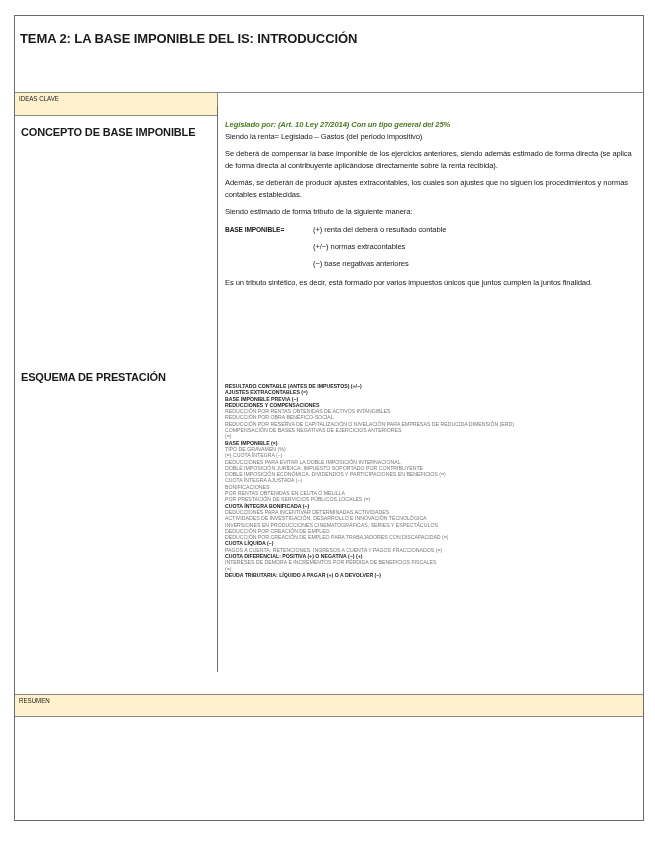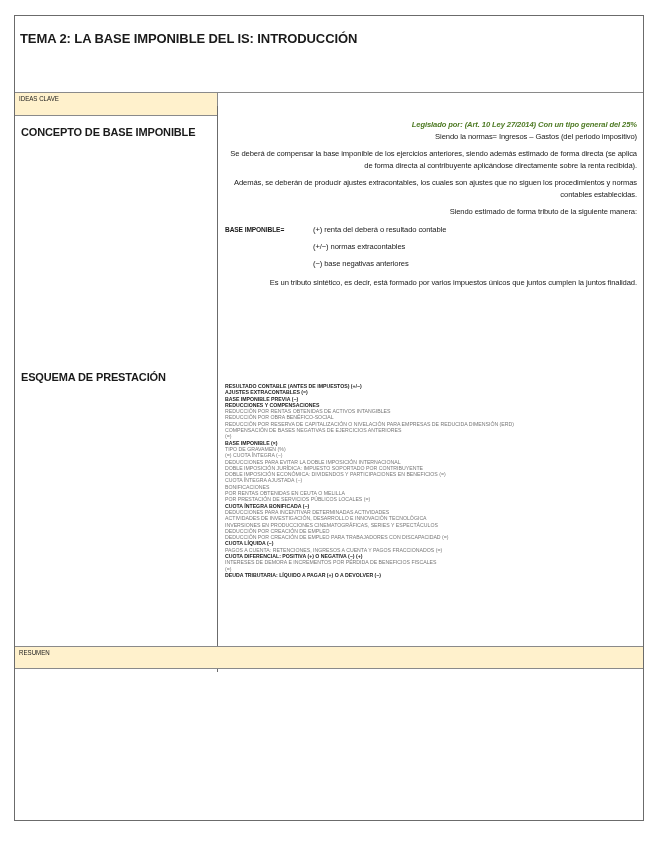--- a/index.html
+++ b/index.html
@@ -8,31 +8,31 @@
   .title-row { position: absolute; left: 0; top: 0; width: 100%; height: 77px; border-bottom: 1px solid #8a8a8a; box-sizing: border-box; }
   .title { position: absolute; left: 5px; top: 15px; font-size: 13px; font-weight: bold; letter-spacing: -0.1px; }
   .hdr { position: absolute; background: #fff1cc; border-bottom: 1px solid #8a8a8a; box-sizing: border-box; height: 23px; font-family: "Liberation Sans Narrow", "Liberation Sans", sans-serif; font-size: 7.5px; line-height: 12px; padding-left: 4px; transform-origin: left; }
   .hdr span { display: inline-block; transform: scaleX(0.82); transform-origin: left; }
   .hdr-ideas { left: 0; top: 77px; width: 203px; border-right: 1px solid #8a8a8a; }
   .hdr-notas { left: 203px; top: 77px; width: 426px; }
   .left-col { position: absolute; left: 0; top: 90px; width: 203px; height: 566px; border-right: 1px solid #6b6b6b; box-sizing: border-box; }
   .idea { position: absolute; left: 6px; font-size: 11px; font-weight: bold; letter-spacing: -0.15px; }
   .right-col { position: absolute; left: 204px; top: 90px; width: 425px; height: 566px; }
   .notes { position: absolute; left: 6px; top: 13px; width: 412px; font-size: 7.6px; line-height: 11.5px; letter-spacing: -0.1px; }
-  .notes p { margin: 0 0 6px 0; text-align: right; }
+  .notes p { margin: 0 0 6px 0; }
   .legis { color: #4e7a24; font-style: italic; font-weight: bold; }
   .formula { margin: 0 0 6px 0; }
   .formula .row { height: 13px; margin-bottom: 4px; }
   .formula .lbl { display: inline-block; width: 88px; font-weight: bold; font-size: 6.6px; }
   .formula .indent { display: inline-block; width: 88px; }
   .schema { position: absolute; left: 6px; top: 277px; width: 412px; font-size: 5.2px; line-height: 6.3px; color: #444; letter-spacing: 0; text-transform: uppercase; }
   .schema div { white-space: nowrap; }
   .schema .b { font-weight: bold; color: #222; }
   .schema .f { color: #777; }
-  .hdr-resumen { left: 0; top: 630px; width: 100%; border-top: 1px solid #8a8a8a; }
+  .hdr-resumen { left: 0; top: 678px; width: 100%; border-top: 1px solid #8a8a8a; }
   .resumen-body { position: absolute; left: 0; top: 670px; width: 100%; height: 135px; }
 </style>
 </head>
 <body>
 
 <div class="frame">
   <div class="title-row">
     <div class="title">TEMA 2: LA BASE IMPONIBLE DEL IS: INTRODUCCIÓN</div>
   </div>
 
@@ -40,21 +40,21 @@
 
   <div class="left-col">
     <div class="idea" style="top:20px;">CONCEPTO DE BASE IMPONIBLE</div>
     <div class="idea" style="top:265px;">ESQUEMA DE PRESTACIÓN</div>
   </div>
 
   <div class="right-col">
     <div class="notes">
       <p>
         <span class="legis">Legislado por: (Art. 10 Ley 27/2014) Con un tipo general del 25%</span><br>
-        <span>Siendo la normas= Ingresos – Gastos (del periodo impositivo)</span>
+        <span>Siendo la renta= Legislado – Gastos (del periodo impositivo)</span>
       </p>
       <p>Se deberá de compensar la base imponible de los ejercicios anteriores, siendo además estimado de forma directa (se aplica de forma directa al contribuyente aplicándose directamente sobre la renta recibida).</p>
       <p>Además, se deberán de producir ajustes extracontables, los cuales son ajustes que no siguen los procedimientos y normas contables establecidas.</p>
       <p>Siendo estimado de forma tributo de la siguiente manera:</p>
       <div class="formula">
         <div class="row"><span class="lbl">BASE IMPONIBLE=</span><span>(+) renta del deberá o resultado contable</span></div>
         <div class="row"><span class="indent"></span><span>(+/−) normas extracontables</span></div>
         <div class="row"><span class="indent"></span><span>(−) base negativas anteriores</span></div>
       </div>
       <p>Es un tributo sintético, es decir, está formado por varios impuestos únicos que juntos cumplen la juntos finalidad.</p>

